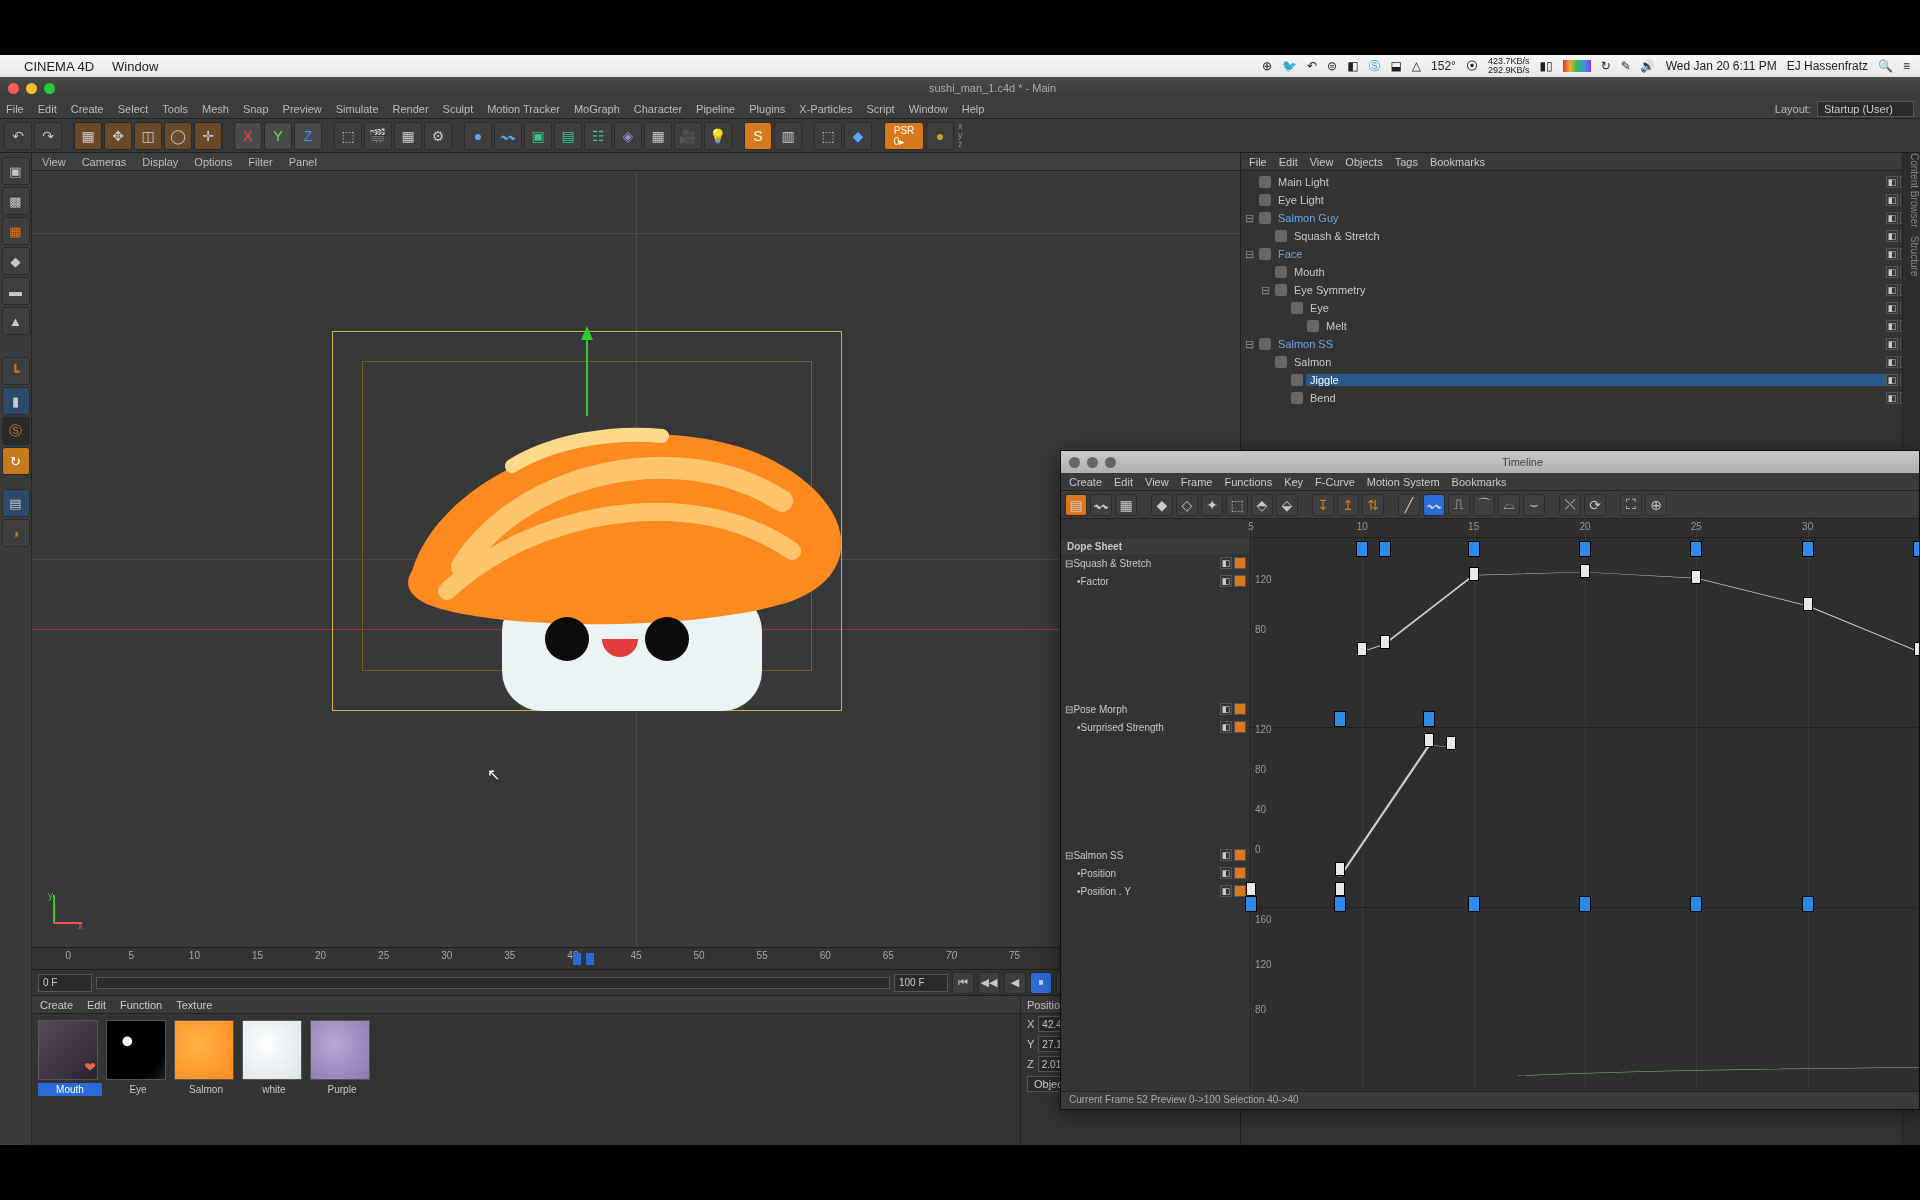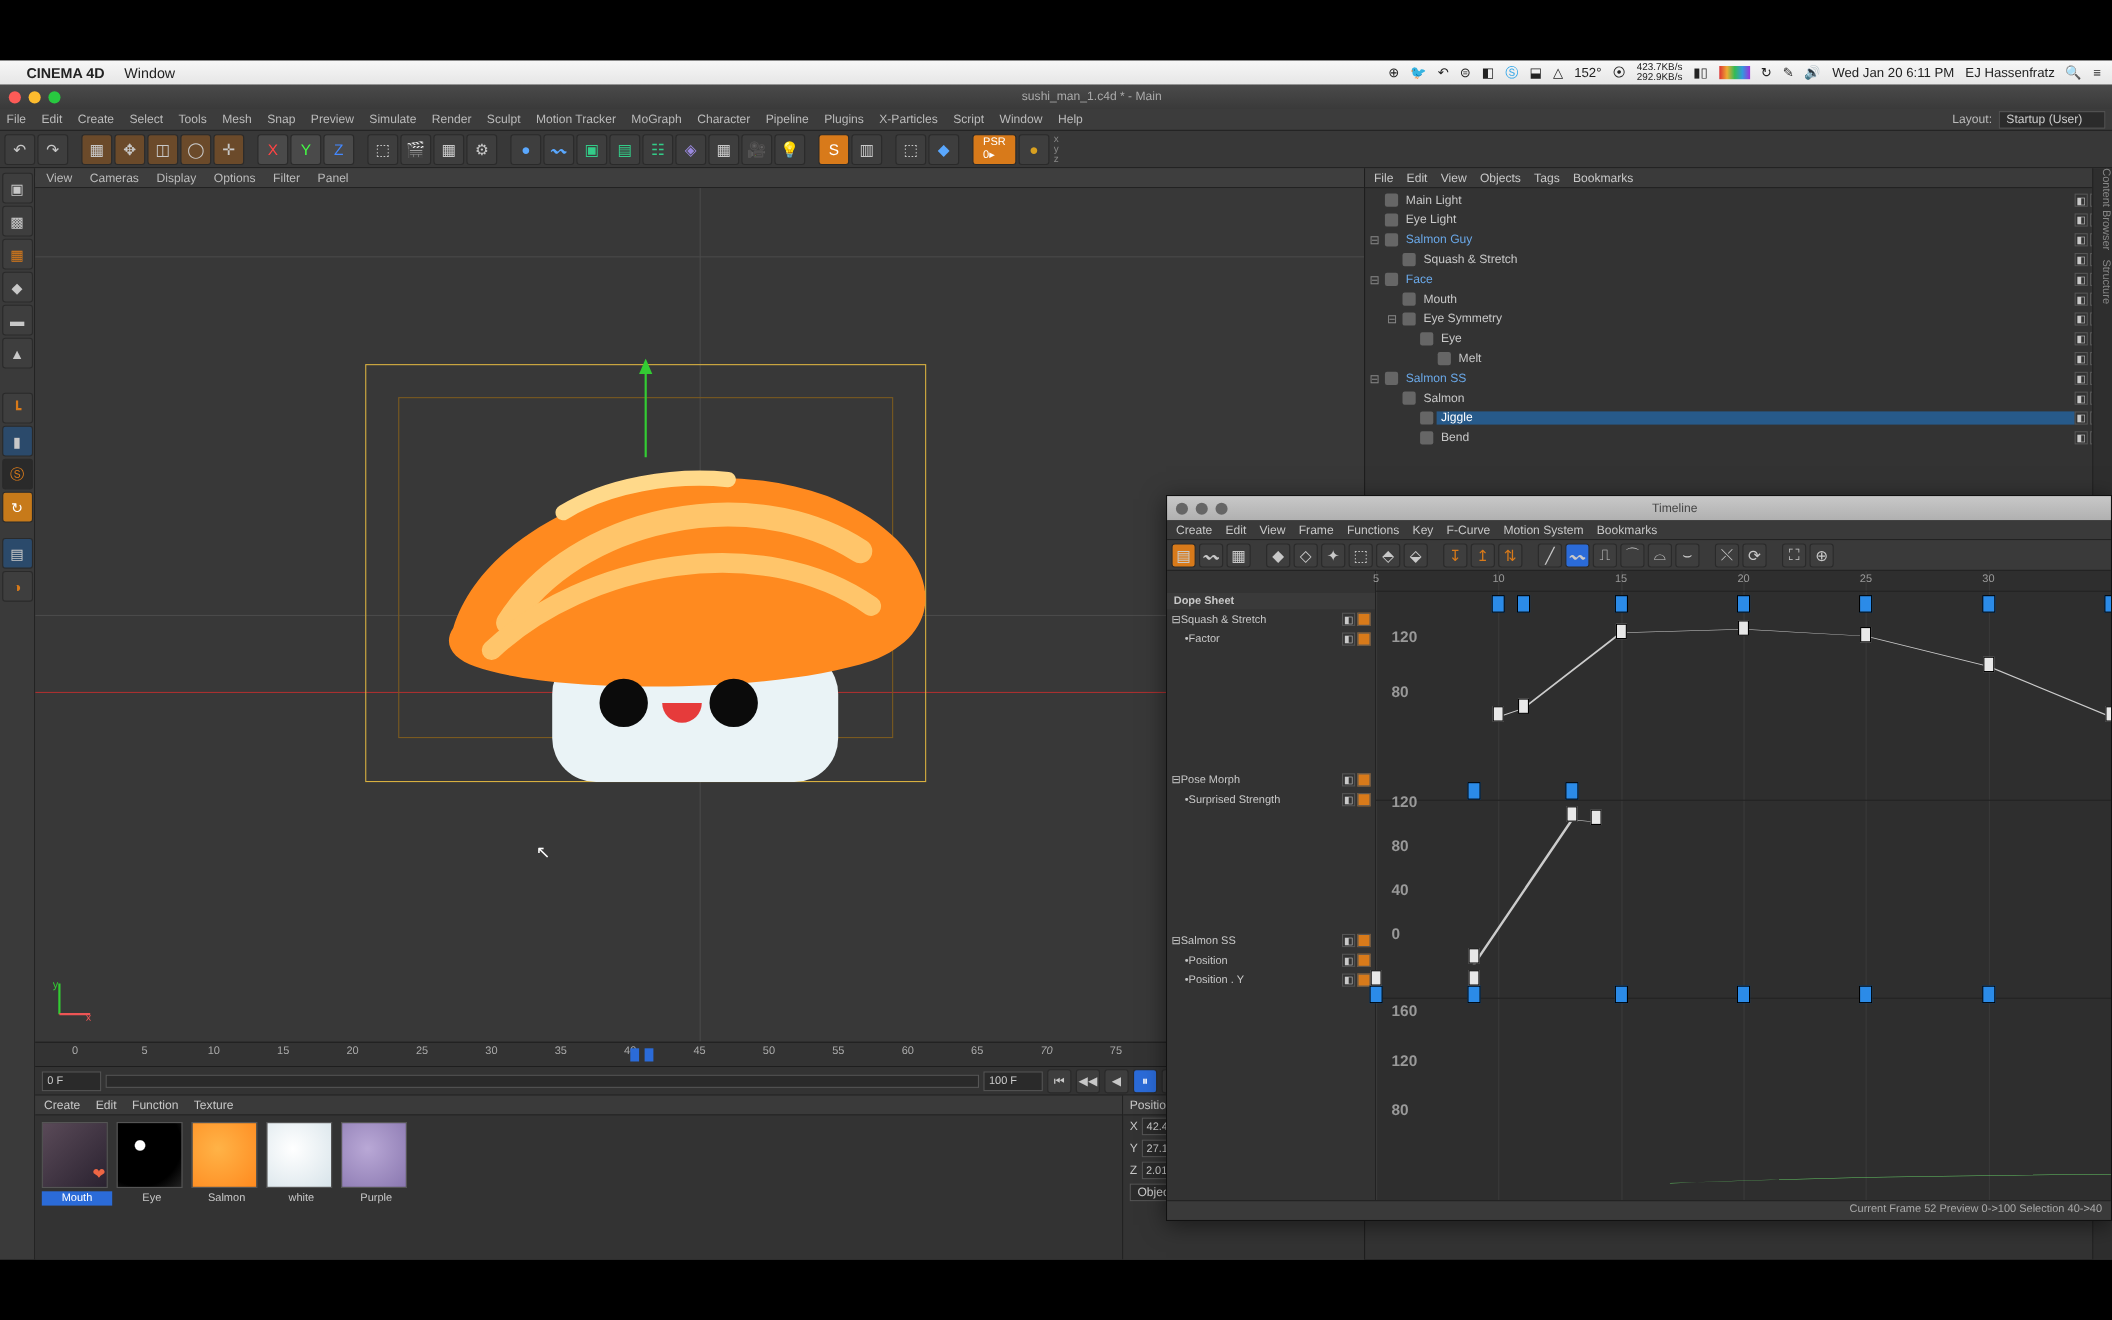--- a/index.html
+++ b/index.html
@@ -5,21 +5,21 @@
   * { box-sizing: border-box; margin: 0; padding: 0; font-family: "Lucida Grande", Arial, sans-serif; }
   html,body { width:1920px; height:1200px; background:#000; overflow:hidden; font-size:12px; color:#c8c8c8; }
   .letterbox-top, .letterbox-bottom { background:#000; position:absolute; left:0; width:1920px; }
   .letterbox-top { top:0; height:55px; }
   .letterbox-bottom { bottom:0; height:55px; }
   .screen { position:absolute; top:55px; left:0; width:1920px; height:1090px; background:#383838; }
 
   
   .mac-bar { height:22px; background:linear-gradient(#f7f7f7,#e6e6e6); display:flex; align-items:center; padding:0 10px; color:#222; font-size:13px; }
   .mac-bar .apple { font-size:15px; margin-right:14px; }
-  .mac-bar .app-name { font-weight:bold; margin-right:18px; }
+  .mac-bar .app-name { font-weight:normal; margin-right:18px; }
   .mac-bar .menu-item { margin-right:18px; }
   .mac-bar .spacer { flex:1; }
   .mac-bar .status { display:flex; align-items:center; gap:10px; }
   .mac-bar .status span { font-size:12px; }
   .net-stats { font-size:9px; line-height:9px; text-align:right; }
   .rainbow { width:28px; height:12px; background:linear-gradient(90deg,#d33,#ea3,#3b5,#39d,#93d); }
 
   
   .win-title { height:22px; background:linear-gradient(#4a4a4a,#3a3a3a); display:flex; align-items:center; padding-left:8px; color:#aaa; font-size:11px; }
   .traffic { display:flex; gap:7px; margin-right:10px; }
@@ -108,25 +108,25 @@
   .link-chip { padding:1px 6px; background:#444; }
   .link-chip.sel { background:#2b6bd8; color:#fff; }
   .tlw-body { flex:1; display:flex; position:relative; overflow:hidden; }
   .tlw-tree { width:190px; background:#333; border-right:1px solid #222; font-size:10px; padding-top:20px; }
   .tlw-tree .dh { background:#3a3a3a; padding:2px 6px; font-weight:bold; }
   .tlw-tree .trow { display:flex; align-items:center; height:18px; padding:0 4px; }
   .tlw-tree .trow .flags { margin-left:auto; display:flex; gap:2px; }
   .tlw-graph { flex:1; background:#2e2e2e; position:relative; }
   .grid-v { position:absolute; top:0; bottom:0; width:1px; background:#3a3a3a; }
   .frame-lbl { position:absolute; top:2px; font-size:10px; color:#999; transform:translateX(-50%); }
-  .y-lbl { position:absolute; left:14px; font-size:14px; color:#999; transform:translateY(-50%);font-weight:bold; }
+  .y-lbl { position:absolute; left:4px; font-size:10px; color:#999; transform:translateY(-50%); }
   .kf { position:absolute; width:10px; height:14px; background:#e8e8e8; border:1px solid #000; transform:translate(-50%,-50%); }
   .kf.blue { background:#2b8be8; width:12px; height:16px; }
   .curve { position:absolute; left:0; top:0; width:100%; height:100%; pointer-events:none; }
-  .tlw-status { height:18px; background:#3a3a3a; font-size:10px; color:#aaa; padding:2px 8px; border-top:1px solid #222;text-align:right; }
+  .tlw-status { height:18px; background:#3a3a3a; font-size:10px; color:#aaa; padding:2px 8px; border-top:1px solid #222; }
 
   .side-tab { position:absolute; right:0; top:0; width:18px; height:100%; background:#2e2e2e; border-left:1px solid #222; writing-mode:vertical-rl; font-size:10px; color:#888; }
 </style>
 </head>
 <body>
 
 <div class="letterbox-top"></div>
 <div class="letterbox-bottom"></div>
 
 <div class="screen">

